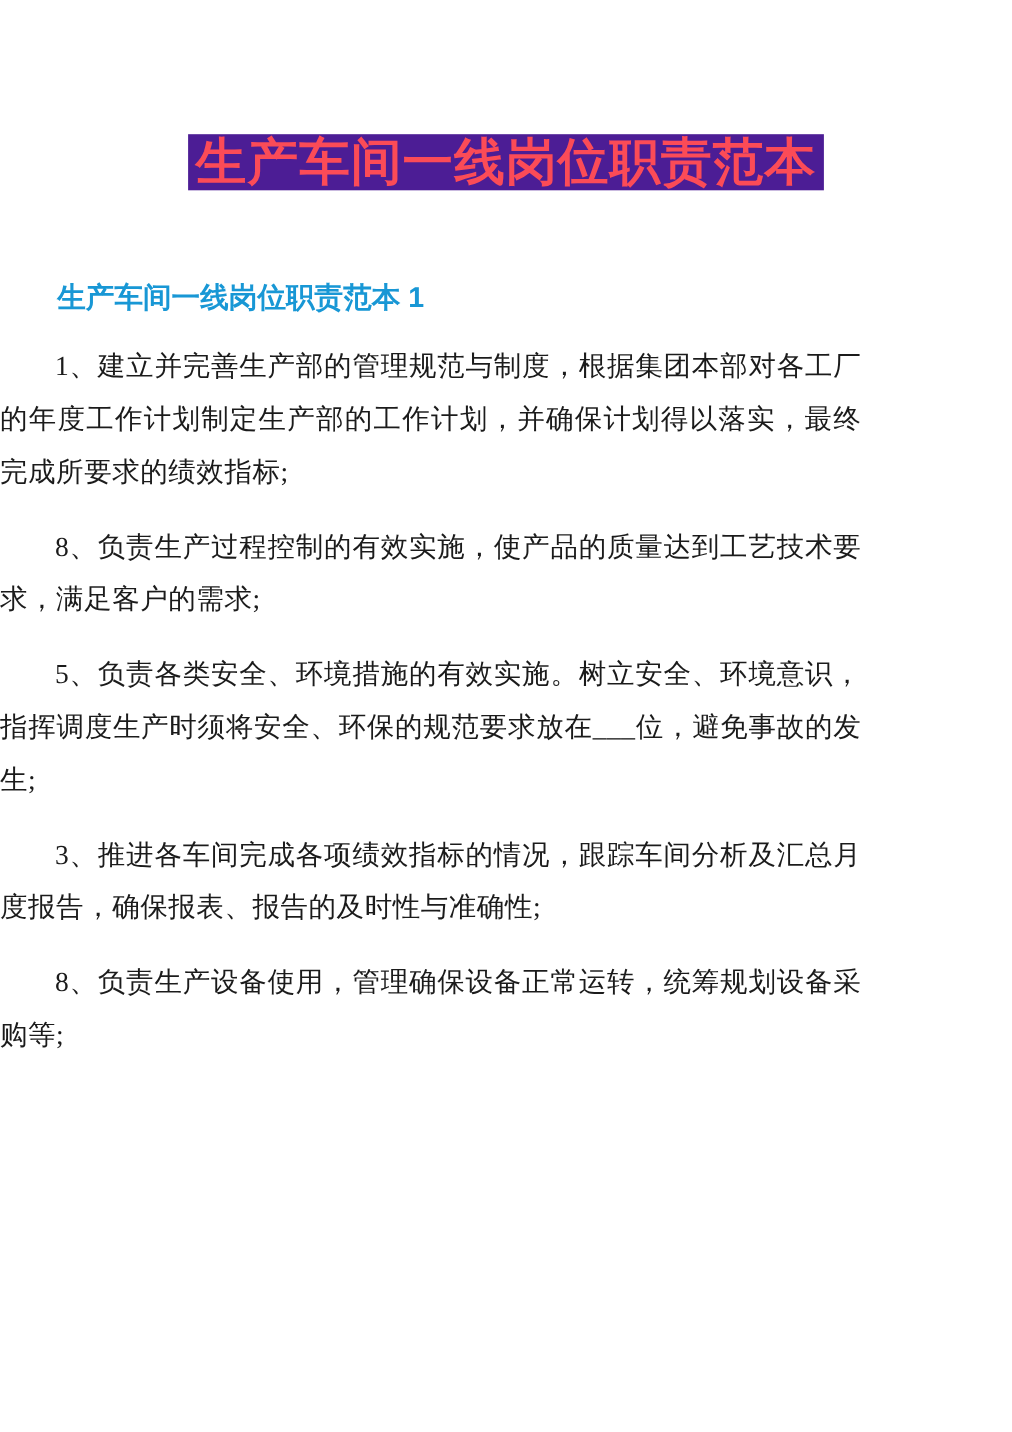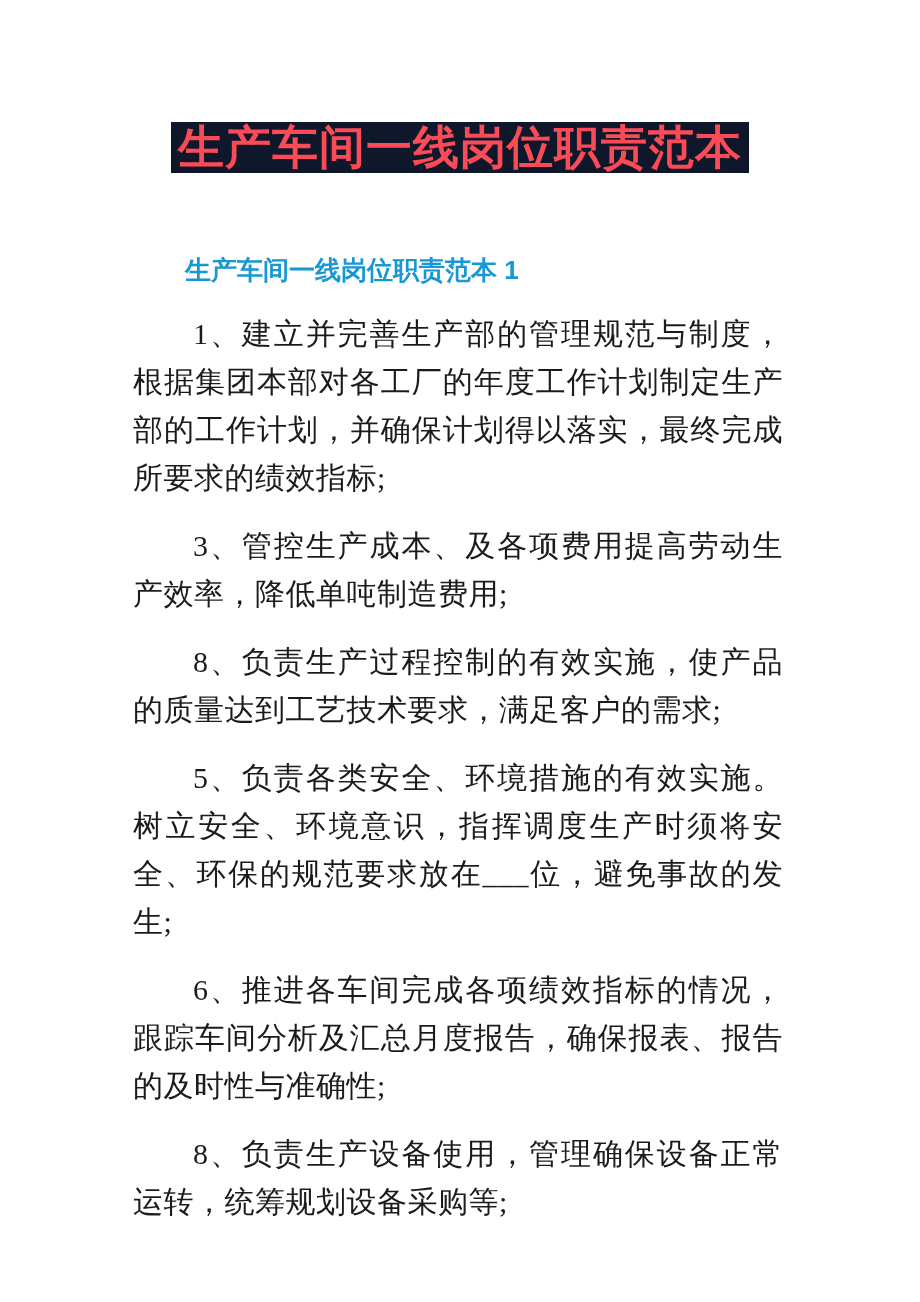--- a/index.html
+++ b/index.html
@@ -12,46 +12,45 @@
     background: #ffffff;
     overflow: hidden;
     font-family: "Liberation Serif", "DejaVu Serif", serif;
   }
   .title-wrap {
     text-align: center;
     padding-top: 122px;
   }
   .doc-title {
     display: inline-block;
-    background: #0f172a;
+    background: #4c1d95;
     color: #fb4b57;
     font-family: "Liberation Sans", "DejaVu Sans", sans-serif;
     font-weight: bold;
     font-size: 46px;
     line-height: 51px;
     letter-spacing: 1px;
     padding: 0 7px;
     white-space: nowrap;
   }
   .content {
-    margin-left: 133px;
     margin-right: 137px; 
   }
   .subtitle {
     margin-top: 83px;
     color: #1897d5;
     font-family: "Liberation Sans", "DejaVu Sans", sans-serif;
     font-weight: bold;
     font-size: 26px;
     line-height: 28px;
     text-indent: 2em;
   }
   .para {
     color: #1b1b1b;
-    font-size: 30px;
+    font-size: 25px;
     line-height: 48px;
     text-indent: 2em;
     text-align: justify;
     margin-bottom: 20px;
     letter-spacing: 0.5px;
   }
   .para:first-of-type {
     margin-top: 26px;
   }
 </style>
@@ -62,21 +61,20 @@
 
   <div class="title-wrap">
     <h1 class="doc-title">生产车间一线岗位职责范本</h1>
   </div>
 
   <div class="content">
 
     <h2 class="subtitle">生产车间一线岗位职责范本 1</h2>
 
     <p class="para">1、建立并完善生产部的管理规范与制度，根据集团本部对各工厂的年度工作计划制定生产部的工作计划，并确保计划得以落实，最终完成所要求的绩效指标;</p>
-    <p class="para">3、管控生产成本、及各项费用提高劳动生产效率，降低单吨制造费用;</p>
     <p class="para">8、负责生产过程控制的有效实施，使产品的质量达到工艺技术要求，满足客户的需求;</p>
     <p class="para">5、负责各类安全、环境措施的有效实施。树立安全、环境意识，指挥调度生产时须将安全、环保的规范要求放在___位，避免事故的发生;</p>
-    <p class="para">6、推进各车间完成各项绩效指标的情况，跟踪车间分析及汇总月度报告，确保报表、报告的及时性与准确性;</p>
+    <p class="para">3、推进各车间完成各项绩效指标的情况，跟踪车间分析及汇总月度报告，确保报表、报告的及时性与准确性;</p>
     <p class="para">8、负责生产设备使用，管理确保设备正常运转，统筹规划设备采购等;</p>
 
   </div>
 
 </div>
 
 </body></html>

